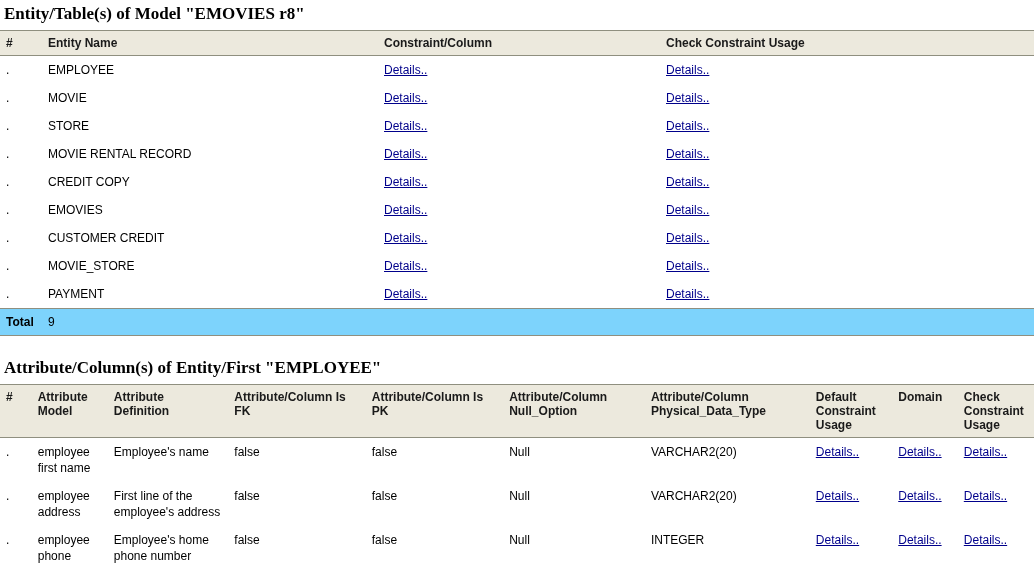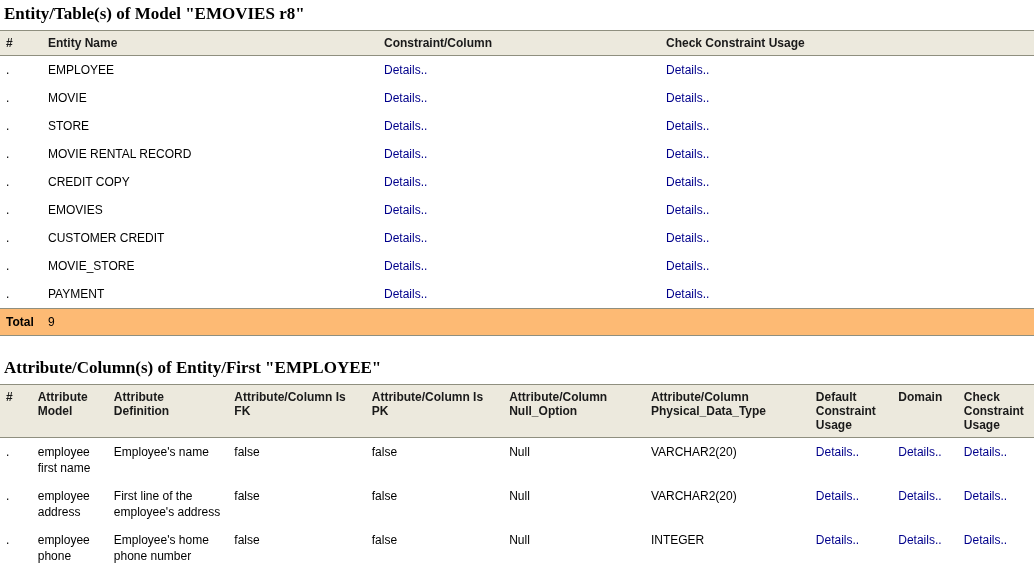--- a/index.html
+++ b/index.html
@@ -48,34 +48,35 @@
   table.report td {
     font-family: "Liberation Sans", sans-serif;
     font-size: 12px;
     color: #000000;
     padding: 6px 6px 6px 6px;
     vertical-align: top;
     line-height: 16px;
     background: #ffffff;
   }
   table.report tr.totals td {
-    background: #fdba74;
+    background: #7dd3fc;
     border-top: 1px solid #8f8f7f;
     border-bottom: 1px solid #8f8f7f;
     font-weight: bold;
     padding: 5px 6px 5px 6px;
   }
   table.report tr.totals td.total-value {
     font-weight: normal;
   }
   .dot {
     color: #000000;
   }
   a.detail-link {
     color: #00008b;
+    text-decoration: underline;
     font-size: 12px;
     font-family: "Liberation Sans", sans-serif;
     cursor: pointer;
     text-align: center;
   }
   .spacer-lg { height: 18px; }
   
   .c-num   { width: 42px; }
   .c-name  { width: 336px; }
   .c-attr  { width: 282px; }

